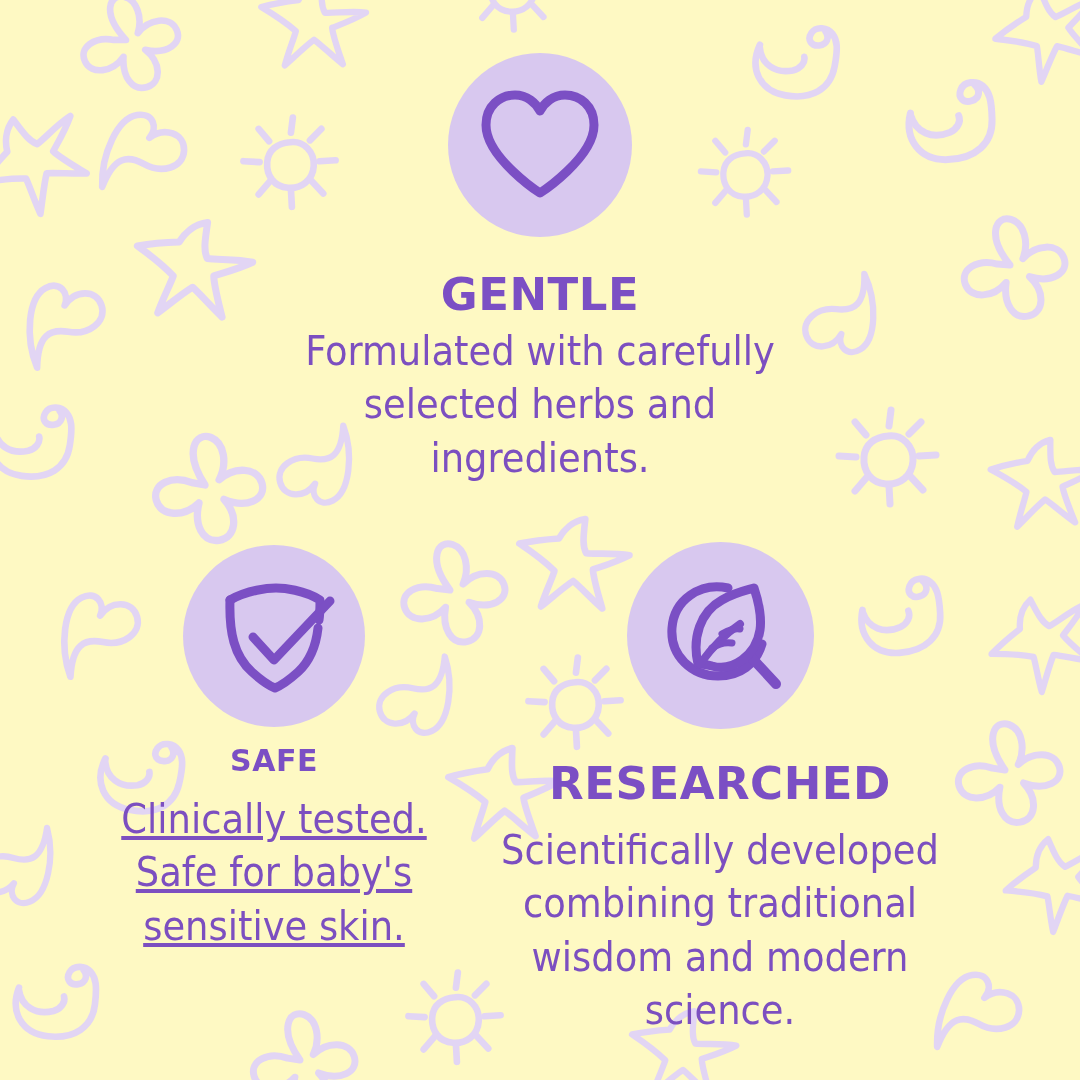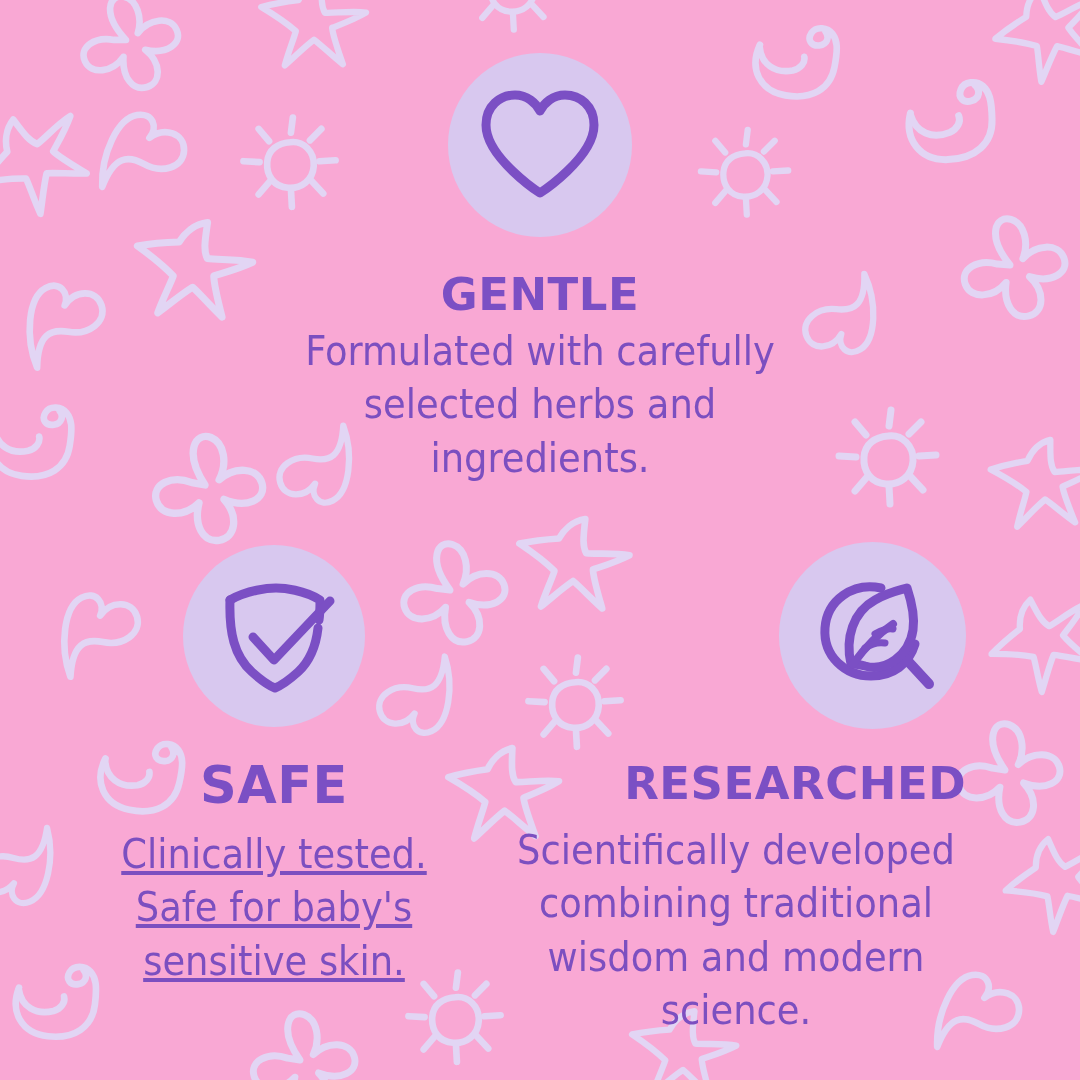--- a/index.html
+++ b/index.html
@@ -4,21 +4,21 @@
 <style>
   html, body {
     margin: 0;
     padding: 0;
     background: #ffffff;
   }
   #canvas {
     position: relative;
     width: 1080px;
     height: 1080px;
-    background: #f9a8d4;
+    background: #fef9c3;
     overflow: hidden;
     font-family: "DejaVu Sans", sans-serif;
   }
 
   
   #doodle-bg {
     position: absolute;
     inset: 0;
     z-index: 0;
     pointer-events: none;
@@ -67,29 +67,28 @@
   #feature-gentle .feature-title { font-size: 45px; margin-top: 35px; }
   #feature-gentle .feature-desc  { font-size: 41px; margin-top: 8px; }
 
   
   #feature-safe {
     left: 44px;
     top: 545px;
     width: 460px;
   }
   #feature-safe .icon-circle { width: 182px; height: 182px; }
-  #feature-safe .feature-title { font-size: 51px; margin-top: 33px; }
+  #feature-safe .feature-title { font-size: 30px; margin-top: 19px; }
   #feature-safe .feature-desc  { font-size: 41px; margin-top: 17px; }
 
   
   #feature-researched {
-    left: 506px;
+    left: 490px;
     top: 542px;
     width: 460px;
-    align-items: flex-end;
   }
   #feature-researched .icon-circle { width: 187px; height: 187px; }
   #feature-researched .feature-title { font-size: 45px; margin-top: 32px; }
   #feature-researched .feature-desc  { font-size: 41px; margin-top: 18px; }
 </style>
 </head>
 <body>
 
 <div id="canvas">
 

